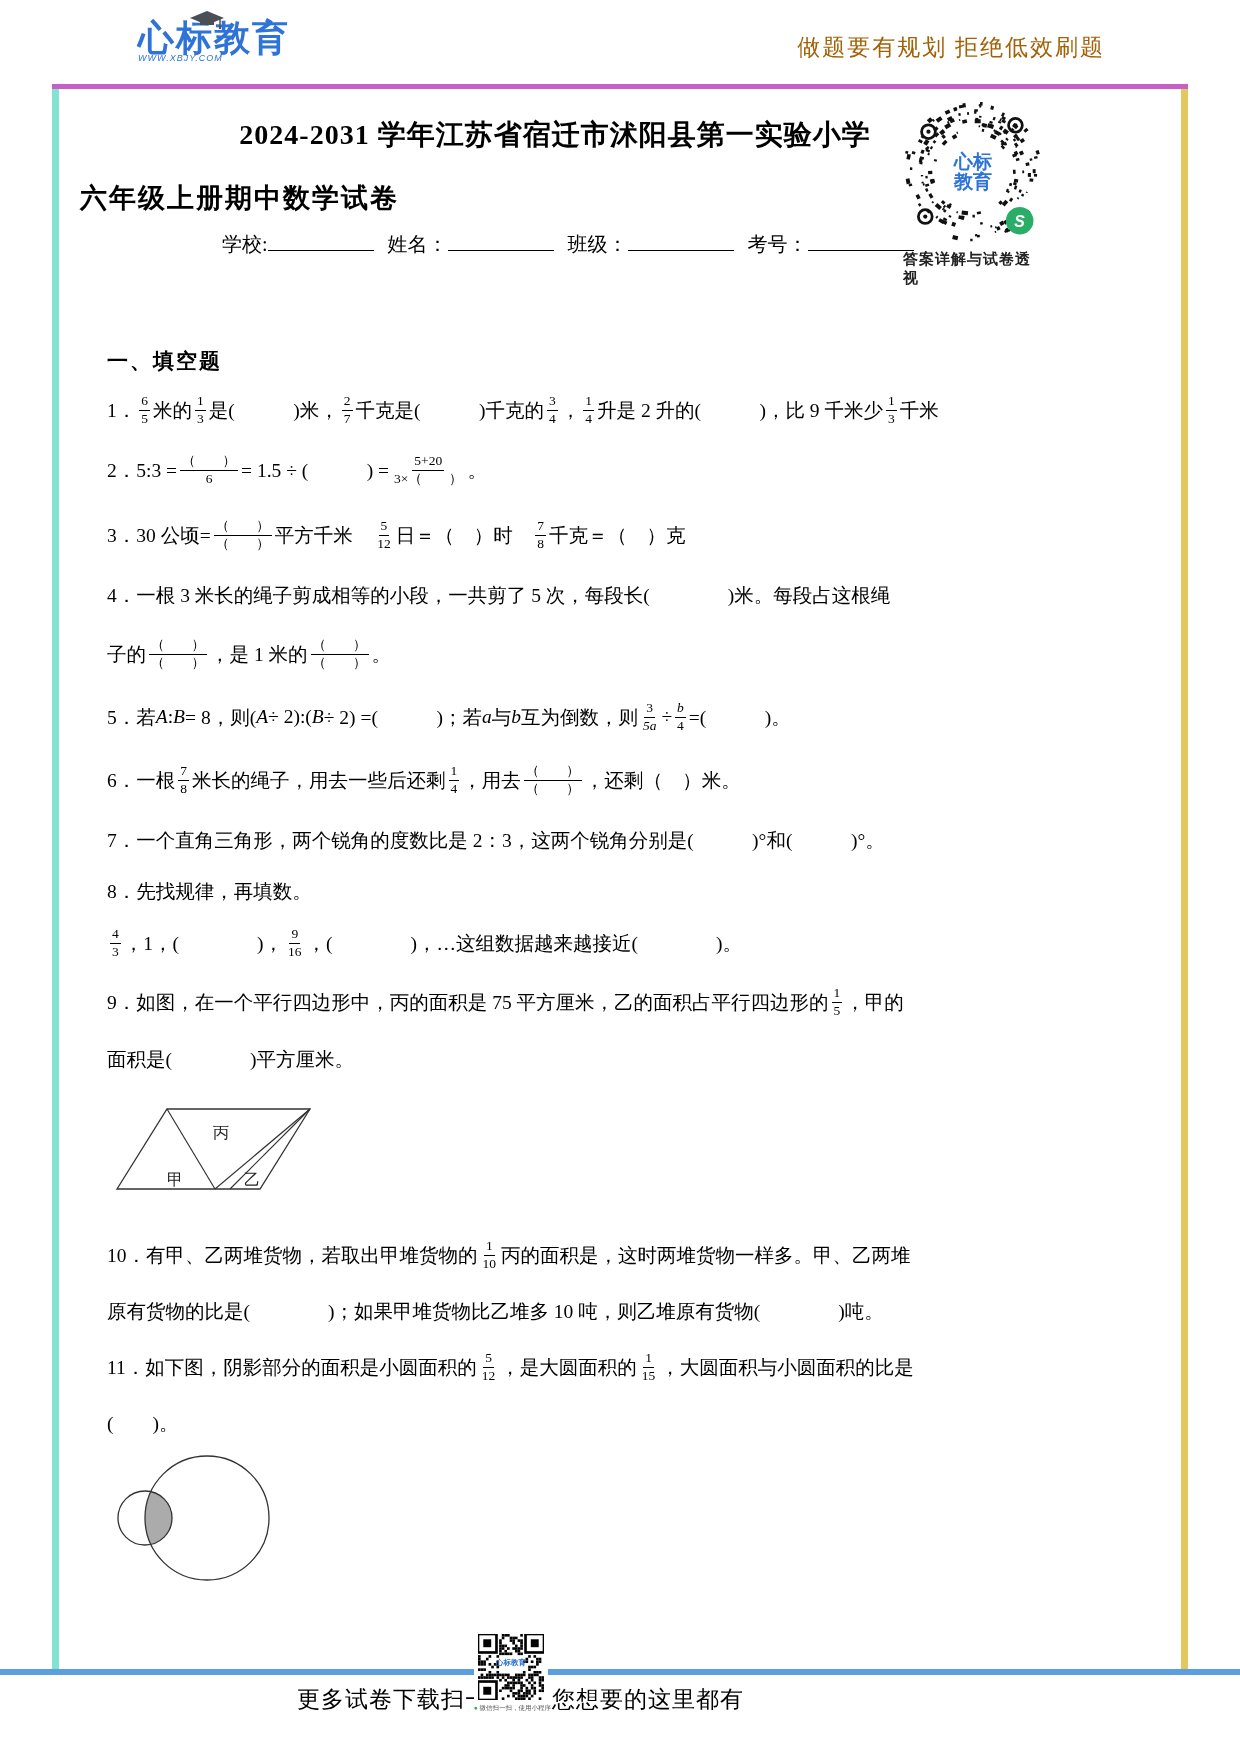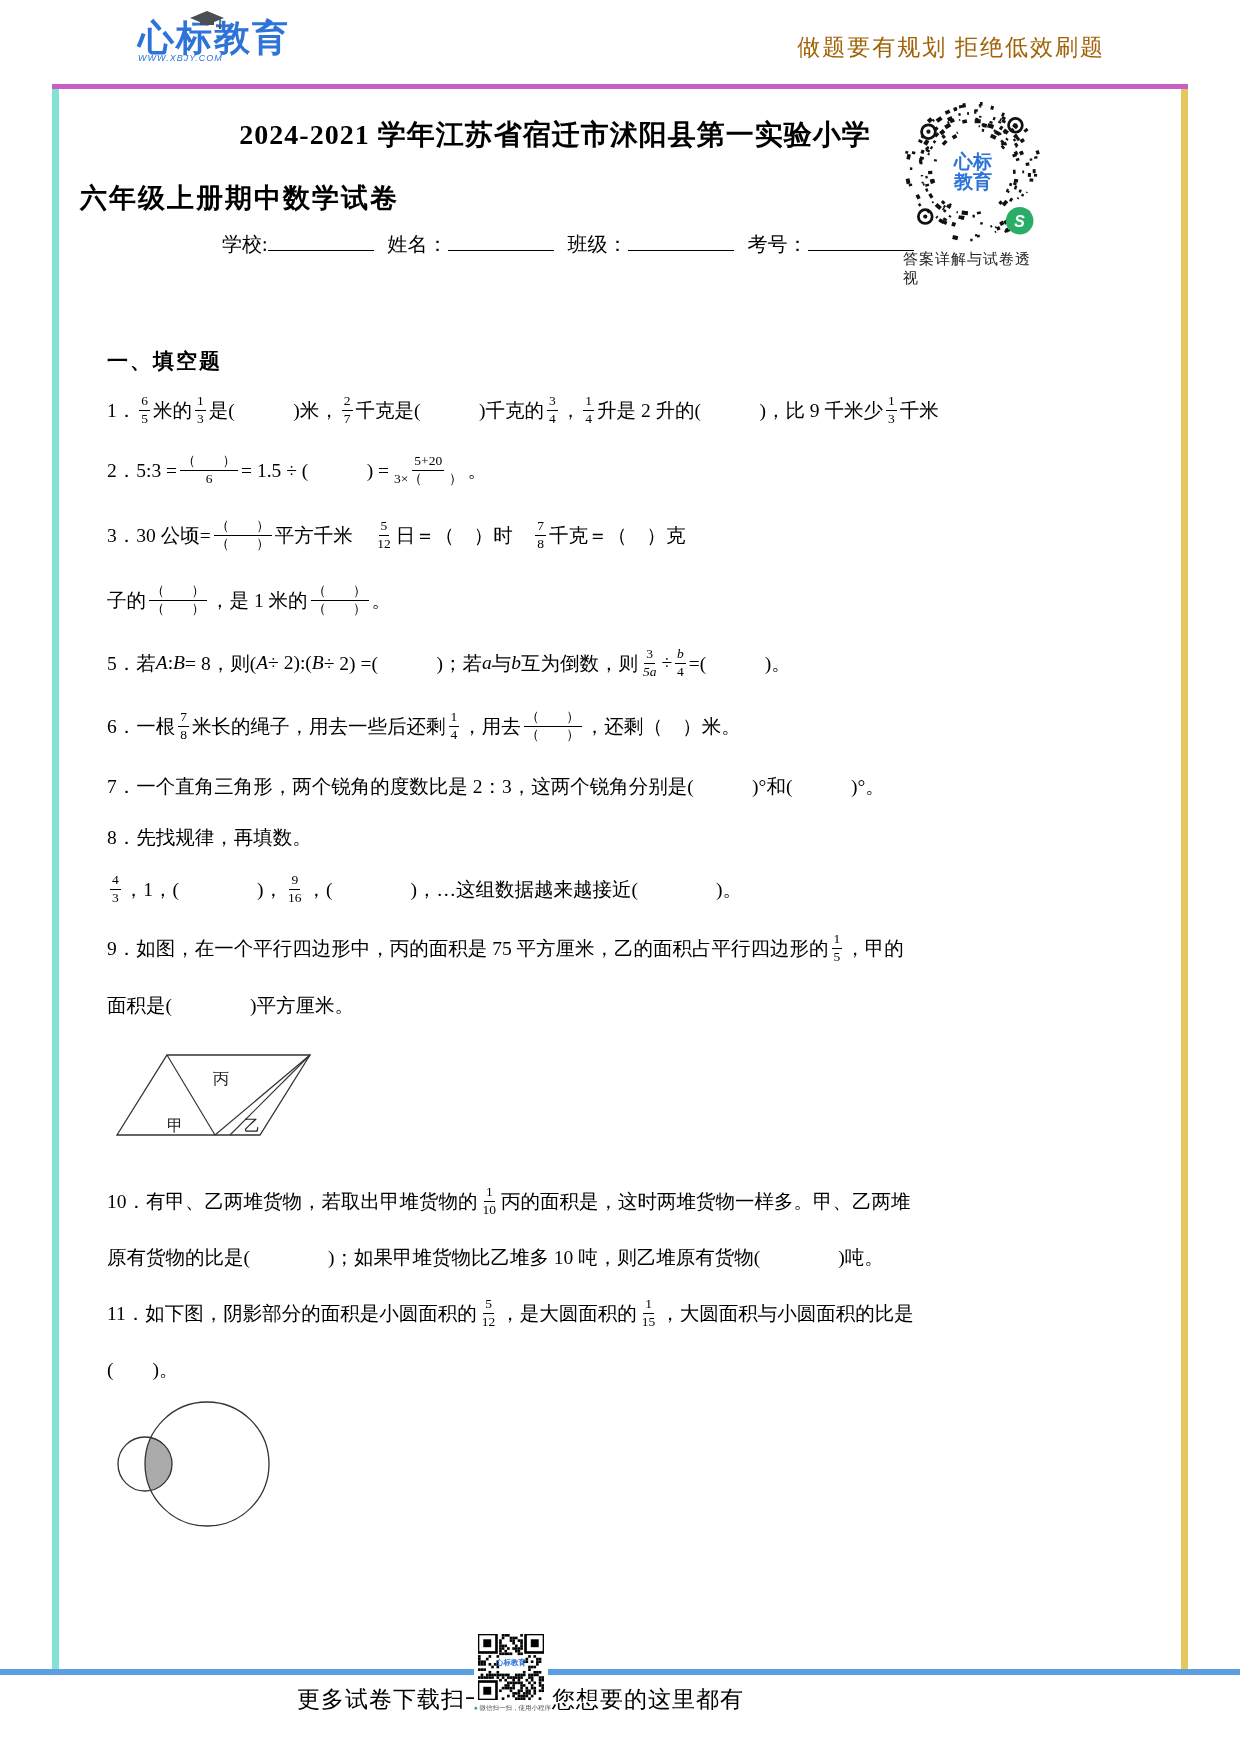--- a/index.html
+++ b/index.html
@@ -21,21 +21,21 @@
   
   .title1{position:absolute;left:80px;top:116px;width:950px;text-align:center;
     font-size:28px;font-weight:bold;letter-spacing:1px;}
   .title2{position:absolute;left:80px;top:180px;width:860px;text-align:left;
     font-size:27px;font-weight:bold;letter-spacing:2px;}
   .info-row{position:absolute;left:222px;top:230px;font-size:20px;white-space:nowrap;}
   .info-row .blank{display:inline-block;width:106px;border-bottom:1.5px solid #000;height:20px;
     margin-right:14px;}
   
   .qr-top{position:absolute;left:903px;top:102px;width:142px;text-align:left;}
-  .qr-top-caption{font-size:15px;color:#222;margin-top:4px;letter-spacing:1px;}
+  .qr-top-caption{font-size:15px;color:#222;margin-top:4px;letter-spacing:1px;font-weight:bold;}
   
   .content{position:absolute;left:107px;top:340px;width:945px;}
   .sec-head{height:42px;display:flex;align-items:center;font-size:21px;font-weight:bold;
     font-family:"Liberation Sans","DejaVu Sans",sans-serif;letter-spacing:2px;}
   .qline{height:56px;display:flex;align-items:center;white-space:nowrap;font-size:19.5px;}
   .qline.s{height:54px}.qline.t{height:64px}.qline.tt{height:66px}
   .qline.xs{height:46px}.qline.m{height:58px}.qline.l{height:60px}.qline.xl{height:62px}
   .fr{display:inline-flex;flex-direction:column;align-items:center;justify-content:center;
     font-size:13.5px;line-height:1.2;margin:0 3px;text-align:center;}
   .fr .fn{border-bottom:1.4px solid #000;padding:0 2px;}
@@ -64,21 +64,21 @@
     <rect x="10" y="9" width="14" height="5" fill="#4a4f55"></rect>
     <line x1="30" y1="8" x2="30" y2="16" stroke="#4a4f55" stroke-width="1.5"></line>
     <circle cx="30" cy="17" r="1.2" fill="#4a4f55"></circle>
   </svg>
 </div>
 <div class="slogan">做题要有规划 拒绝低效刷题</div>
 <div class="rule-top"></div>
 <div class="rule-left"></div>
 <div class="rule-right"></div>
 
-<div class="title1">2024-2021 学年江苏省宿迁市沭阳县第一实验小学</div>
+<div class="title1">2024-2031 学年江苏省宿迁市沭阳县第一实验小学</div>
 <div class="title2">六年级上册期中数学试卷</div>
 <div class="info-row"><span>学校:</span><span class="blank"></span><span>姓名：</span><span class="blank"></span><span>班级：</span><span class="blank"></span><span>考号：</span><span class="blank"></span></div>
 
 <div class="qr-top">
   <svg id="qrtop" width="140" height="140" viewBox="0 0 132 132">
     <g id="qrtop-dots">
         <rect x="22.47353947638517" y="41.242638570085624" width="3.79585542678833" height="4.929736535086456" fill="#111" transform="rotate(209.6461739858762 22.47353947638517 41.242638570085624)"></rect>
         <rect x="67.06459616359047" y="11.016735279804166" width="2.850678730010986" height="2.1432069792411923" fill="#111" transform="rotate(271.1292031862101 67.06459616359047 11.016735279804166)"></rect>
         <rect x="105.603933229574" y="78.61044940016396" width="2.289672684669495" height="3.6566825636480544" fill="#111" transform="rotate(17.66350791095729 105.603933229574 78.61044940016396)"></rect>
         <rect x="52.58754725312378" y="13.20705919685944" width="2.468528175354004" height="2.113872999542027" fill="#111" transform="rotate(255.76399197131474 52.58754725312378 13.20705919685944)"></rect>
@@ -325,20 +325,23 @@
         <span class="fr">
           <span class="fn">5</span>
           <span class="fd">12</span>
         </span>
         <span>日＝（　）时　</span>
         <span class="fr">
           <span class="fn">7</span>
           <span class="fd">8</span>
         </span>
         <span>千克＝（　）克</span>
+      </div>
+      <div class="qline s">
+        <span>4．一根 3 米长的绳子剪成相等的小段，一共剪了 5 次，每段长(　　　　)米。每段占这根绳</span>
       </div>
       <div class="qline t">
         <span>子的</span>
         <span class="fr">
           <span class="fn">（　　）</span>
           <span class="fd">（　　）</span>
         </span>
         <span>，是 1 米的</span>
         <span class="fr">
           <span class="fn">（　　）</span>

